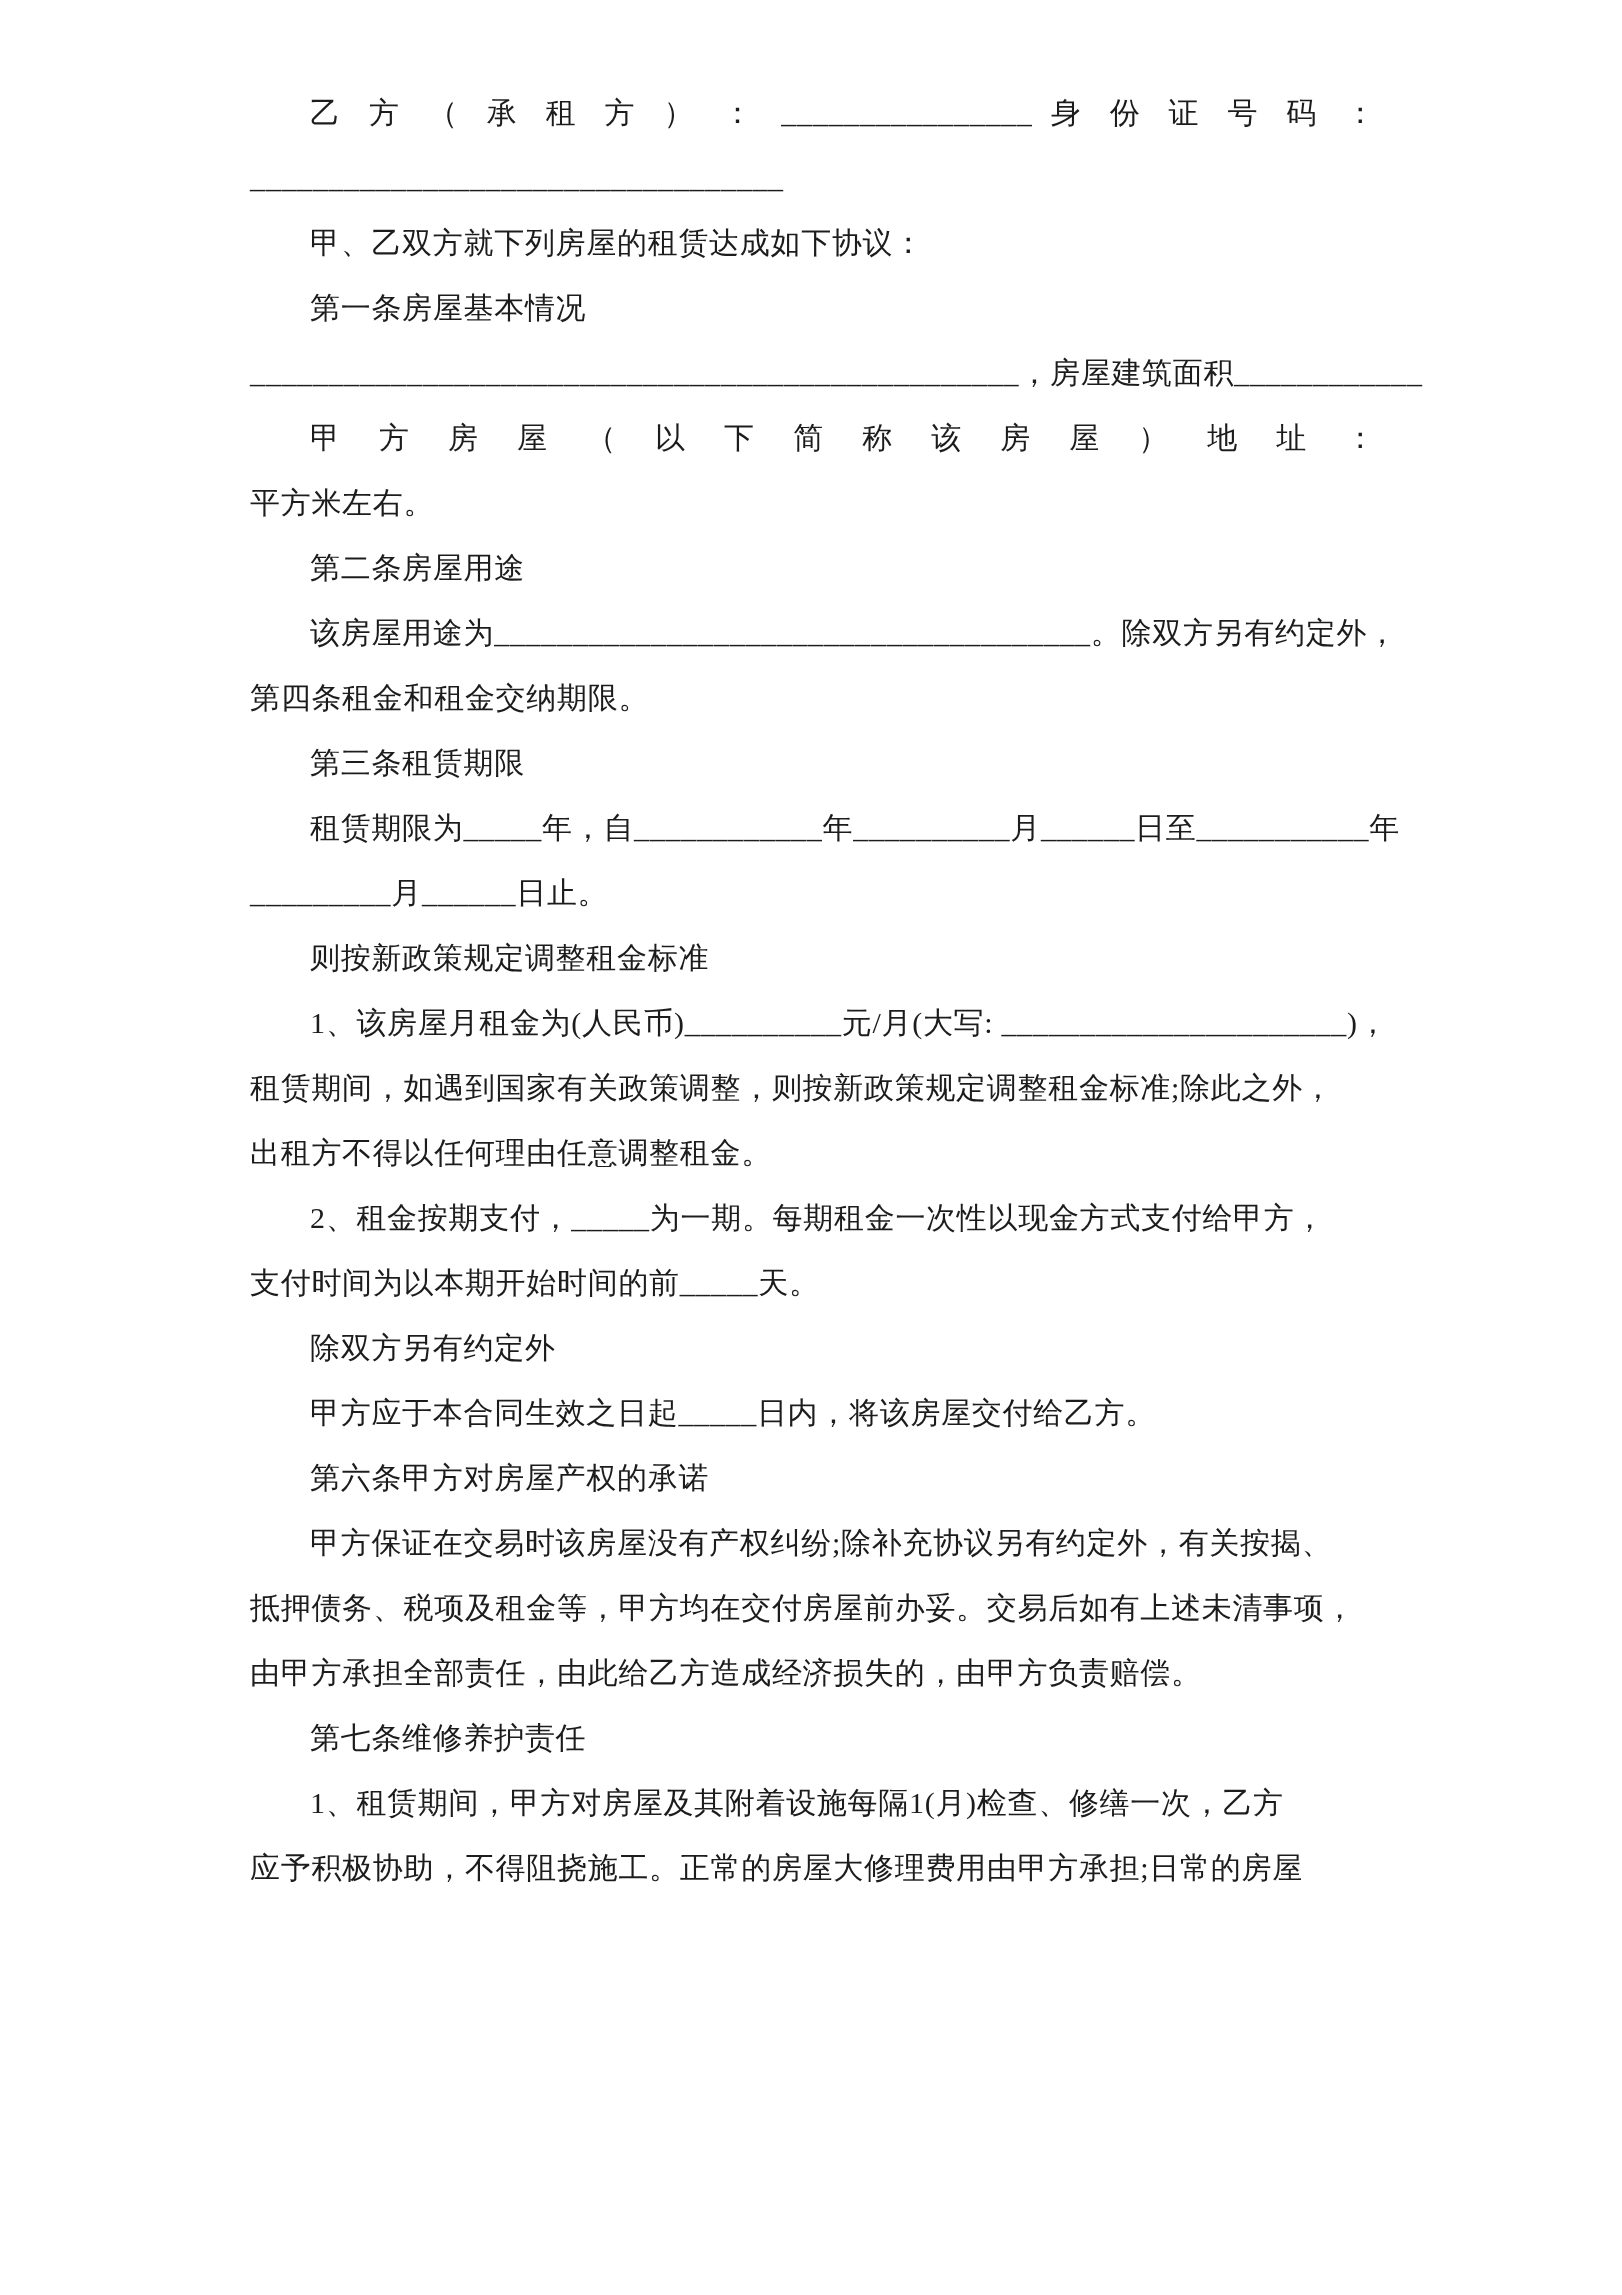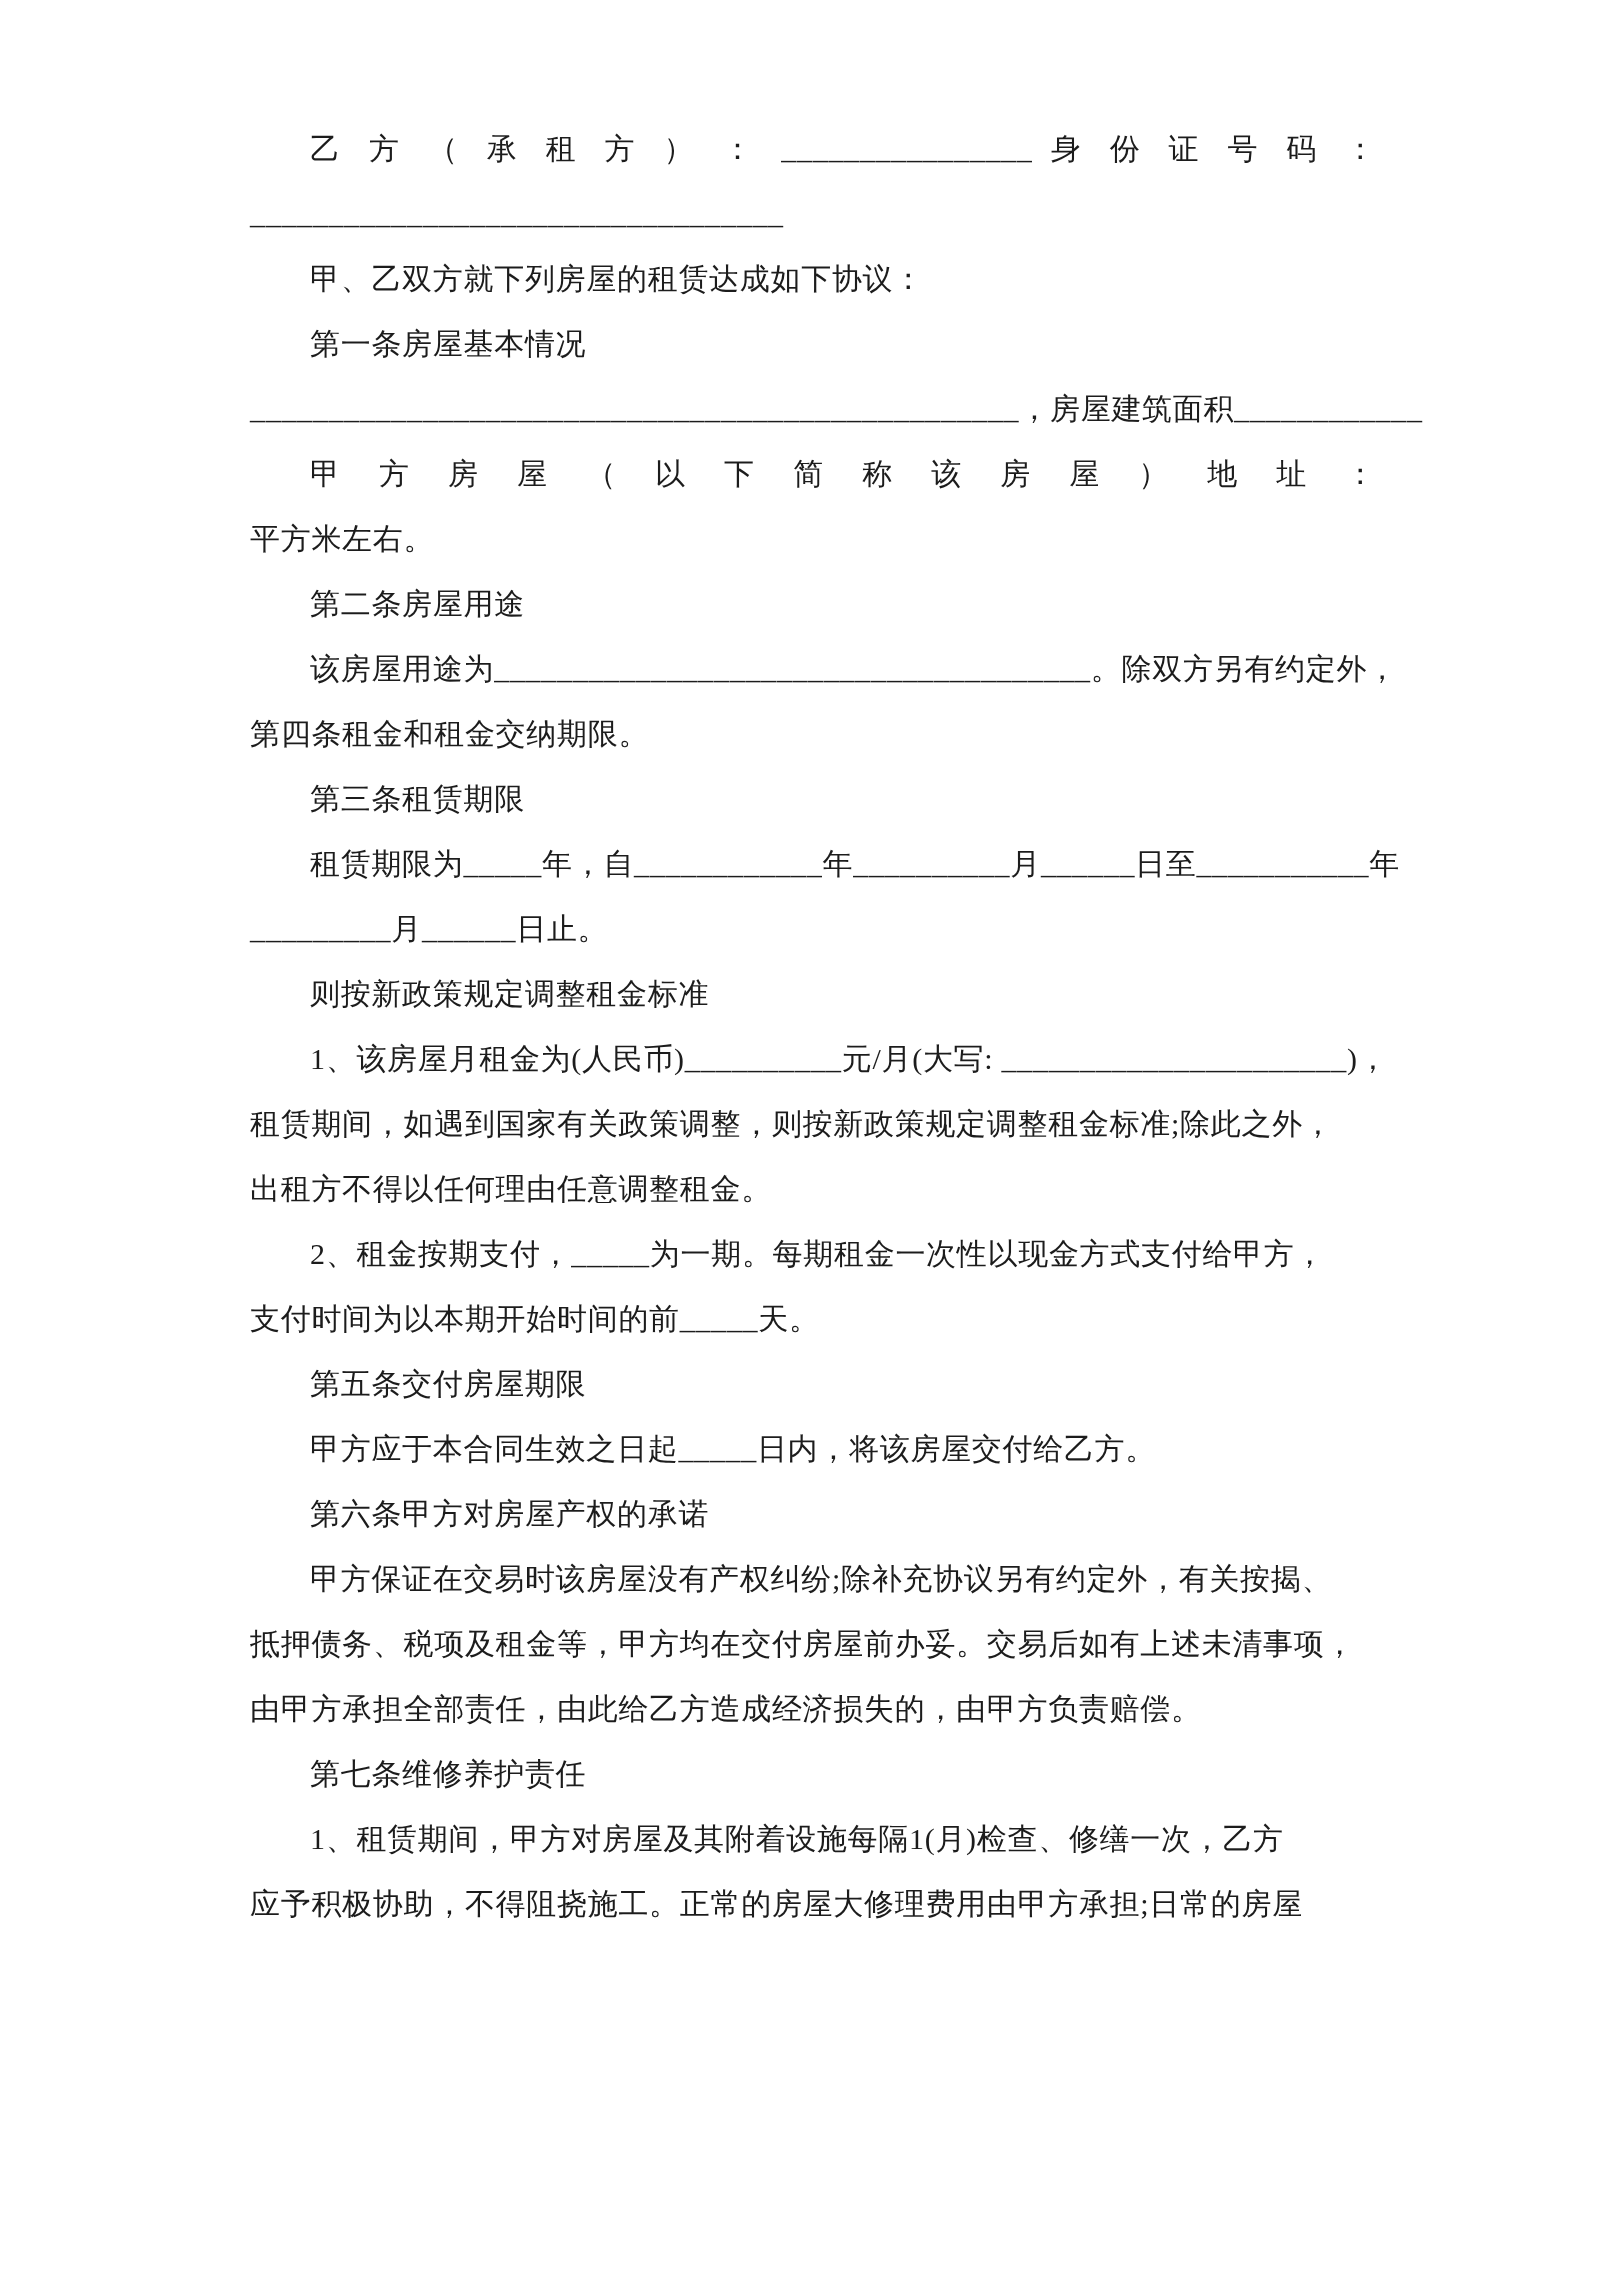--- a/index.html
+++ b/index.html
@@ -11,21 +11,21 @@
     height: 2295px;
     background: #ffffff;
     color: #1c1c1c;
     font-family: "Liberation Serif", "DejaVu Serif", serif;
     overflow: hidden;
   }
   .page {
     box-sizing: border-box;
     width: 1623px;
     height: 1773px;
-    padding: 116px 247px 0 250px;
+    padding: 80px 247px 0 250px;
   }
   .line {
     margin: 0;
     font-size: 30px;
     line-height: 65px;
     white-space: pre;
     letter-spacing: 0.7px;
   }
   .indent {
     text-indent: 2em;
@@ -53,21 +53,21 @@
   <p class="line">第四条租金和租金交纳期限。</p>
   <p class="line indent">第三条租赁期限</p>
   <p class="line indent">租赁期限为_____年，自____________年__________月______日至___________年</p>
   <p class="line">_________月______日止。</p>
   <p class="line indent">则按新政策规定调整租金标准</p>
   <p class="line indent">1、该房屋月租金为(人民币)__________元/月(大写: ______________________)，</p>
   <p class="line">租赁期间，如遇到国家有关政策调整，则按新政策规定调整租金标准;除此之外，</p>
   <p class="line">出租方不得以任何理由任意调整租金。</p>
   <p class="line indent">2、租金按期支付，_____为一期。每期租金一次性以现金方式支付给甲方，</p>
   <p class="line">支付时间为以本期开始时间的前_____天。</p>
-  <p class="line indent">第五条交付房屋期限</p>
+  <p class="line indent">除双方另有约定外</p>
   <p class="line indent">甲方应于本合同生效之日起_____日内，将该房屋交付给乙方。</p>
   <p class="line indent">第六条甲方对房屋产权的承诺</p>
   <p class="line indent">甲方保证在交易时该房屋没有产权纠纷;除补充协议另有约定外，有关按揭、</p>
   <p class="line">抵押债务、税项及租金等，甲方均在交付房屋前办妥。交易后如有上述未清事项，</p>
   <p class="line">由甲方承担全部责任，由此给乙方造成经济损失的，由甲方负责赔偿。</p>
   <p class="line indent">第七条维修养护责任</p>
   <p class="line indent">1、租赁期间，甲方对房屋及其附着设施每隔1(月)检查、修缮一次，乙方</p>
   <p class="line">应予积极协助，不得阻挠施工。正常的房屋大修理费用由甲方承担;日常的房屋</p>
 </div>
 

